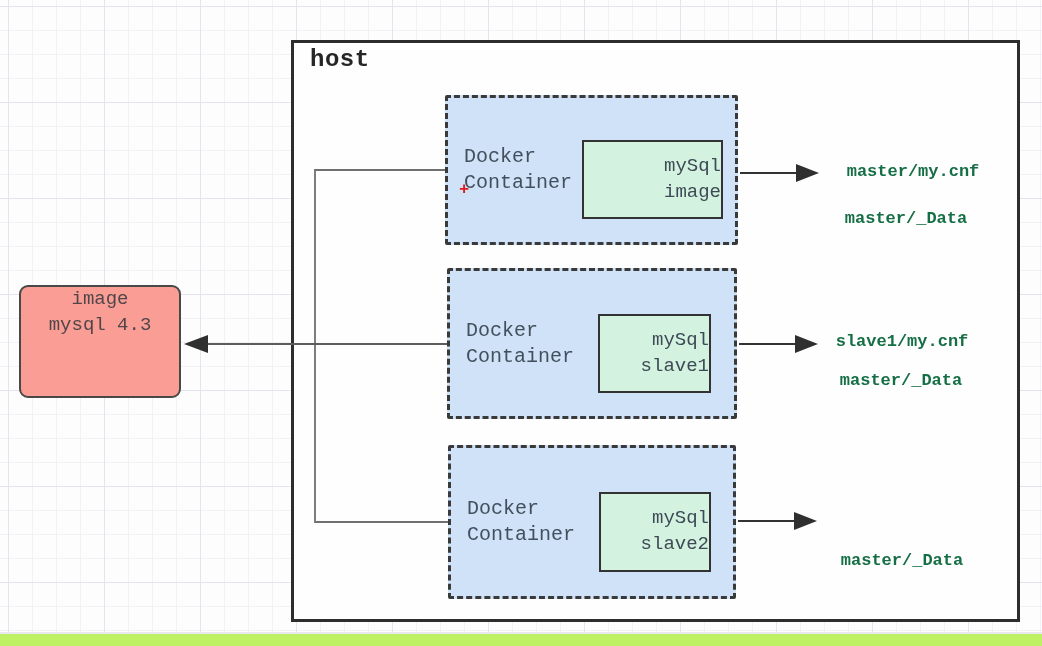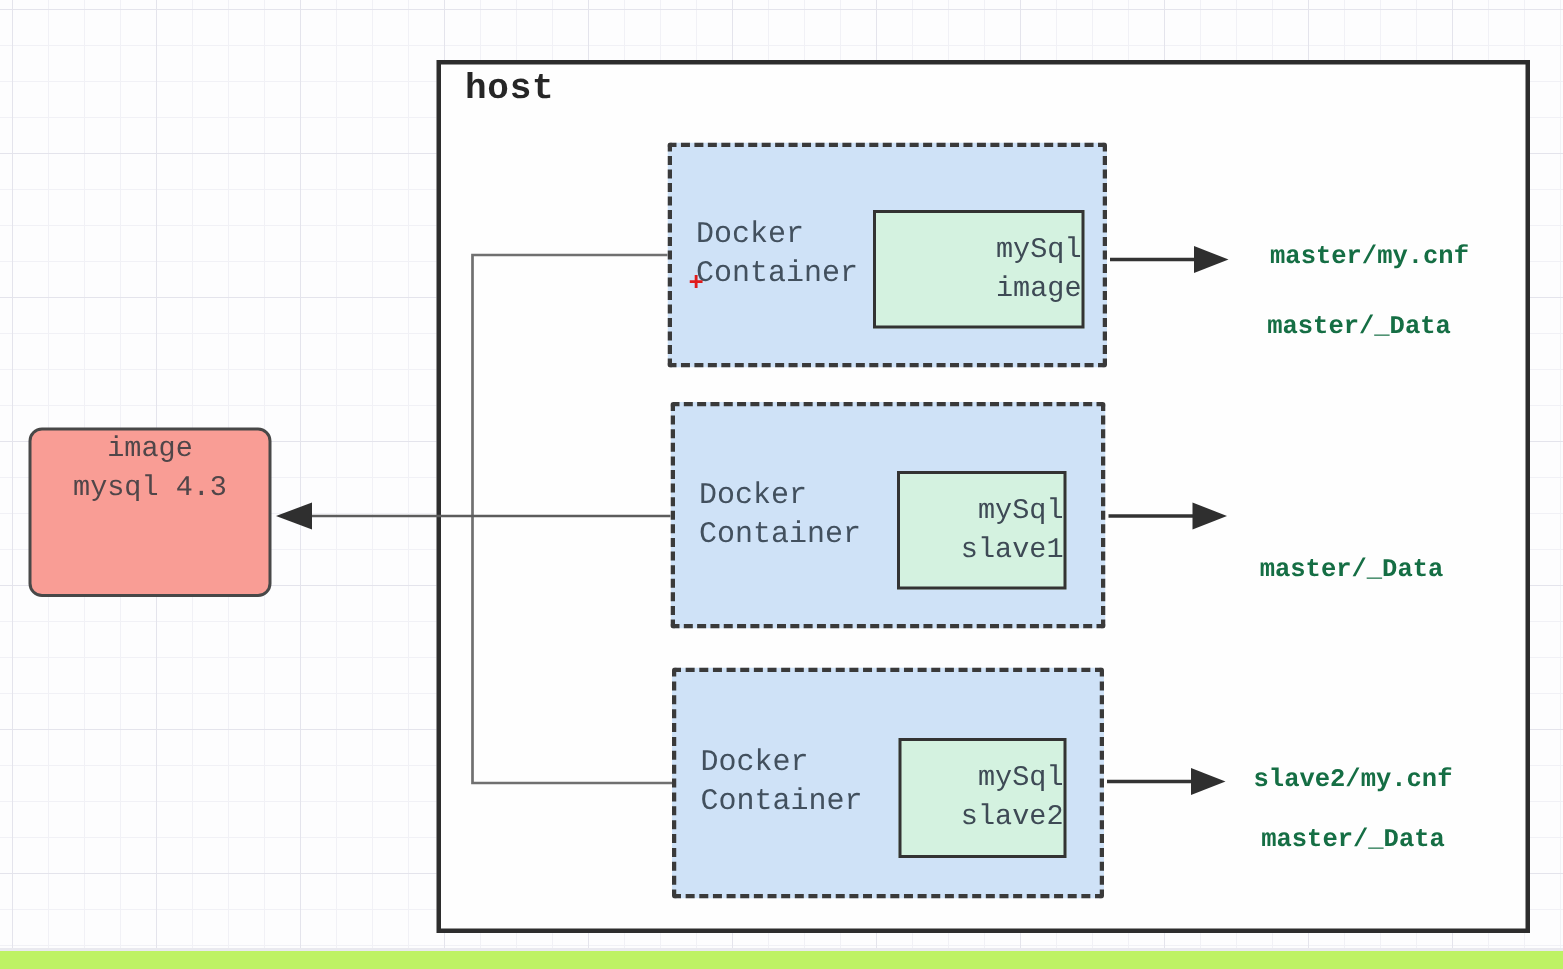--- a/index.html
+++ b/index.html
@@ -121,17 +121,17 @@
   <div class="cursor-plus">+</div>
 
   <div class="image-node" style="background:#f99d95;">
     <div>image</div>
     <div>mysql 4.3</div>
   </div>
 
   <div class="out-label" style="left:828px;top:162px;">master/my.cnf</div>
   <div class="out-label" style="left:821px;top:209px;">master/_Data</div>
 
+  <div class="out-label" style="left:817px;top:332px;">slave1/my.cnf</div>
   <div class="out-label" style="left:816px;top:371px;">master/_Data</div>
 
-  <div class="out-label" style="left:817px;top:511px;">slave2/my.cnf</div>
   <div class="out-label" style="left:817px;top:551px;">master/_Data</div>
 </div>
 
 </body></html>

